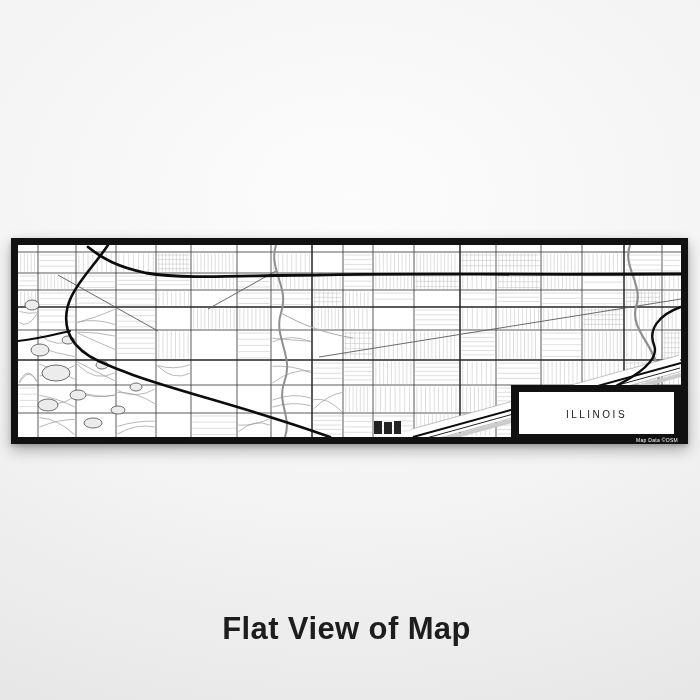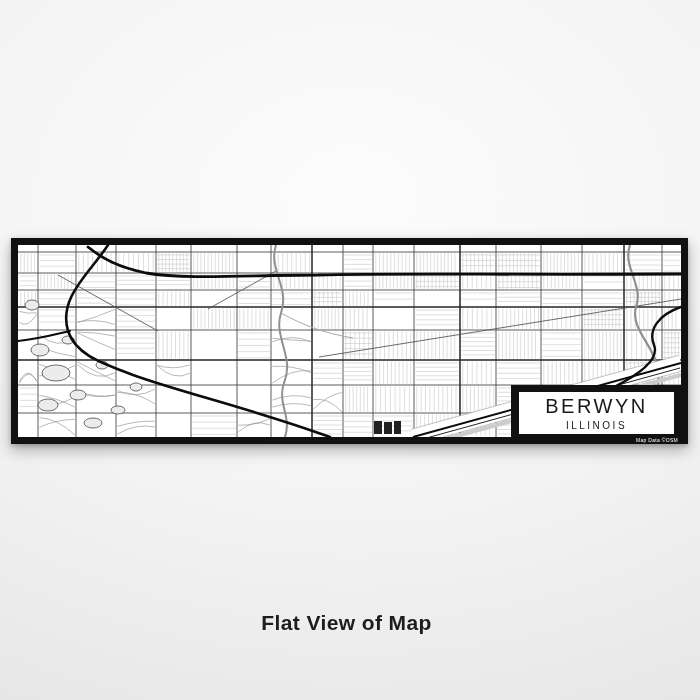--- a/index.html
+++ b/index.html
@@ -36,21 +36,21 @@
     color:#1a1a1a; margin-top:3px; white-space:nowrap;
   }
   .credit{
     position:absolute; right:3px; bottom:-7px; height:7px;
     color:#fff; font-size:5px; line-height:7px; letter-spacing:.3px;
     z-index:3; white-space:nowrap;
   }
   .caption{
     position:absolute; left:0; right:7px; top:611px;
     text-align:center;
-    font-size:21px; font-weight:700; letter-spacing:.4px;
+    font-size:31px; font-weight:700; letter-spacing:.4px;
     color:#1d1d1d;
   }
 </style>
 </head>
 <body>
 
 <div class="map-frame">
   <svg id="mapsvg" viewBox="0 0 663 192" preserveAspectRatio="none">
       <rect x="0" y="0" width="663" height="192" fill="#ffffff"></rect>
       <path d="M2.8,8.4V26.8M6.3,8.4V26.8M9.7,8.4V26.8M13.2,8.4V26.8M16.6,8.4V26.8M1.4,31H18.8M1.4,35.9H18.8M1.4,40.7H18.8M2.8,46.4V60.8M6.5,46.4V60.8M10.1,46.4V60.8M13.8,46.4V60.8M17.5,46.4V60.8M1.4,143H18.8M1.4,149.2H18.8M1.4,155.4H18.8M1.4,161.6H18.8M21.4,10H56.8M21.4,15.6H56.8M21.4,21.2H56.8M22.8,29.4V43.8M26.2,29.4V43.8M29.6,29.4V43.8M33.1,29.4V43.8M36.5,29.4V43.8M39.9,29.4V43.8M43.3,29.4V43.8M46.7,29.4V43.8M50.1,29.4V43.8M53.6,29.4V43.8M21.4,48H56.8M21.4,53.7H56.8M21.4,59.5H56.8M21.4,65H56.8M21.4,71H56.8M21.4,77H56.8M60.8,8.4V26.8M65.4,8.4V26.8M70,8.4V26.8M74.7,8.4V26.8M79.3,8.4V26.8M83.9,8.4V26.8M88.5,8.4V26.8M93.1,8.4V26.8M59.4,31H96.8M59.4,36.8H96.8M59.4,42.5H96.8M59.4,48H96.8M59.4,53.1H96.8M59.4,58.1H96.8M100.8,8.4V26.8M105.7,8.4V26.8M110.7,8.4V26.8M115.6,8.4V26.8M120.5,8.4V26.8M125.5,8.4V26.8M130.4,8.4V26.8M135.3,8.4V26.8M99.4,31H136.8M99.4,35.3H136.8M99.4,39.5H136.8M99.4,48H136.8M99.4,54H136.8M99.4,60H136.8M99.4,65H136.8M99.4,70.6H136.8M99.4,76.2H136.8M99.4,81.8H136.8M99.4,88H136.8M99.4,93.1H136.8M99.4,98.2H136.8M99.4,103.3H136.8M99.4,108.4H136.8M140.8,8.4V26.8M144.3,8.4V26.8M147.8,8.4V26.8M151.3,8.4V26.8M154.8,8.4V26.8M158.4,8.4V26.8M161.9,8.4V26.8M165.4,8.4V26.8M168.9,8.4V26.8M139.4,10H171.8M139.4,14.6H171.8M139.4,19.1H171.8M139.4,23.7H171.8M139.4,31H171.8M139.4,35.4H171.8M139.4,39.7H171.8M140.8,46.4V60.8M145.1,46.4V60.8M149.3,46.4V60.8M153.6,46.4V60.8M157.9,46.4V60.8M162.1,46.4V60.8M166.4,46.4V60.8M170.6,46.4V60.8M140.8,86.4V113.8M145,86.4V113.8M149.2,86.4V113.8M153.3,86.4V113.8M157.5,86.4V113.8M161.7,86.4V113.8M165.9,86.4V113.8M170.1,86.4V113.8M175.8,8.4V26.8M179.4,8.4V26.8M182.9,8.4V26.8M186.5,8.4V26.8M190.1,8.4V26.8M193.6,8.4V26.8M197.2,8.4V26.8M200.7,8.4V26.8M204.3,8.4V26.8M207.9,8.4V26.8M211.4,8.4V26.8M215,8.4V26.8M175.8,29.4V43.8M179.4,29.4V43.8M183,29.4V43.8M186.6,29.4V43.8M190.2,29.4V43.8M193.8,29.4V43.8M197.4,29.4V43.8M201,29.4V43.8M204.6,29.4V43.8M208.2,29.4V43.8M211.8,29.4V43.8M215.4,29.4V43.8M175.8,63.4V83.8M179.5,63.4V83.8M183.1,63.4V83.8M186.8,63.4V83.8M190.5,63.4V83.8M194.2,63.4V83.8M197.8,63.4V83.8M201.5,63.4V83.8M205.2,63.4V83.8M208.9,63.4V83.8M212.5,63.4V83.8M216.2,63.4V83.8M174.4,171H217.8M174.4,177.1H217.8M174.4,183.2H217.8M174.4,189.4H217.8M220.4,31H251.8M220.4,36.5H251.8M220.4,42H251.8M220.4,48H251.8M220.4,53.3H251.8M220.4,58.5H251.8M221.8,63.4V83.8M225.8,63.4V83.8M229.9,63.4V83.8M233.9,63.4V83.8M237.9,63.4V83.8M242,63.4V83.8M246,63.4V83.8M250,63.4V83.8M220.4,88H251.8M220.4,94.2H251.8M220.4,100.4H251.8M220.4,106.6H251.8M220.4,112.8H251.8M255.8,8.4V26.8M260.3,8.4V26.8M264.8,8.4V26.8M269.2,8.4V26.8M273.7,8.4V26.8M278.2,8.4V26.8M282.7,8.4V26.8M287.2,8.4V26.8M291.6,8.4V26.8M255.8,29.4V43.8M260,29.4V43.8M264.2,29.4V43.8M268.3,29.4V43.8M272.5,29.4V43.8M276.7,29.4V43.8M280.9,29.4V43.8M285.1,29.4V43.8M289.3,29.4V43.8M254.4,48H292.8M254.4,53.8H292.8M254.4,59.6H292.8M296.8,29.4V43.8M301,29.4V43.8M305.2,29.4V43.8M309.4,29.4V43.8M313.7,29.4V43.8M317.9,29.4V43.8M322.1,29.4V43.8M296.8,46.4V60.8M301.2,46.4V60.8M305.6,46.4V60.8M309.9,46.4V60.8M314.3,46.4V60.8M318.7,46.4V60.8M295.4,48H323.8M295.4,52.4H323.8M295.4,56.7H323.8M296.8,63.4V83.8M300.2,63.4V83.8M303.6,63.4V83.8M307,63.4V83.8M310.4,63.4V83.8M313.8,63.4V83.8M317.2,63.4V83.8M320.6,63.4V83.8M295.4,118H323.8M295.4,123.1H323.8M295.4,128.3H323.8M295.4,133.4H323.8M295.4,171H323.8M295.4,175.5H323.8M295.4,180H323.8M295.4,184.5H323.8M295.4,189H323.8M326.4,10H353.8M326.4,14.7H353.8M326.4,19.4H353.8M326.4,24.1H353.8M326.4,31H353.8M326.4,36.1H353.8M326.4,41.2H353.8M327.8,46.4V60.8M331.5,46.4V60.8M335.2,46.4V60.8M338.9,46.4V60.8M342.6,46.4V60.8M346.3,46.4V60.8M350,46.4V60.8M327.8,63.4V83.8M332.1,63.4V83.8M336.3,63.4V83.8M340.6,63.4V83.8M344.8,63.4V83.8M349.1,63.4V83.8M327.8,86.4V113.8M332.4,86.4V113.8M336.9,86.4V113.8M341.5,86.4V113.8M346.1,86.4V113.8M350.6,86.4V113.8M326.4,88H353.8M326.4,93.2H353.8M326.4,98.5H353.8M326.4,103.7H353.8M326.4,109H353.8M326.4,118H353.8M326.4,122.2H353.8M326.4,126.4H353.8M326.4,130.7H353.8M326.4,134.9H353.8M327.8,141.4V166.8M331.4,141.4V166.8M335.1,141.4V166.8M338.7,141.4V166.8M342.3,141.4V166.8M345.9,141.4V166.8M349.6,141.4V166.8M326.4,171H353.8M326.4,176.4H353.8M326.4,181.9H353.8M326.4,187.3H353.8M357.8,8.4V26.8M361.6,8.4V26.8M365.3,8.4V26.8M369.1,8.4V26.8M372.8,8.4V26.8M376.6,8.4V26.8M380.3,8.4V26.8M384.1,8.4V26.8M387.8,8.4V26.8M391.6,8.4V26.8M357.8,29.4V43.8M361.4,29.4V43.8M364.9,29.4V43.8M368.5,29.4V43.8M372.1,29.4V43.8M375.6,29.4V43.8M379.2,29.4V43.8M382.8,29.4V43.8M386.3,29.4V43.8M389.9,29.4V43.8M393.5,29.4V43.8M356.4,48H394.8M356.4,54.1H394.8M357.8,86.4V113.8M362.2,86.4V113.8M366.5,86.4V113.8M370.9,86.4V113.8M375.3,86.4V113.8M379.6,86.4V113.8M384,86.4V113.8M388.4,86.4V113.8M392.7,86.4V113.8M357.8,116.4V138.8M361.7,116.4V138.8M365.6,116.4V138.8M369.5,116.4V138.8M373.4,116.4V138.8M377.2,116.4V138.8M381.1,116.4V138.8M385,116.4V138.8M388.9,116.4V138.8M392.8,116.4V138.8M357.8,141.4V166.8M362.6,141.4V166.8M367.4,141.4V166.8M372.3,141.4V166.8M377.1,141.4V166.8M381.9,141.4V166.8M386.7,141.4V166.8M391.6,141.4V166.8M356.4,171H394.8M356.4,176H394.8M356.4,180.9H394.8M356.4,185.9H394.8M398.8,8.4V26.8M402.3,8.4V26.8M405.7,8.4V26.8M409.2,8.4V26.8M412.7,8.4V26.8M416.2,8.4V26.8M419.6,8.4V26.8M423.1,8.4V26.8M426.6,8.4V26.8M430.1,8.4V26.8M433.5,8.4V26.8M437,8.4V26.8M398.8,29.4V43.8M402.6,29.4V43.8M406.4,29.4V43.8M410.3,29.4V43.8M414.1,29.4V43.8M417.9,29.4V43.8M421.7,29.4V43.8M425.6,29.4V43.8M429.4,29.4V43.8M433.2,29.4V43.8M437,29.4V43.8M397.4,31H440.8M397.4,36.3H440.8M397.4,41.6H440.8M397.4,65H440.8M397.4,69.9H440.8M397.4,74.8H440.8M397.4,79.8H440.8M398.8,86.4V113.8M402.6,86.4V113.8M406.4,86.4V113.8M410.2,86.4V113.8M413.9,86.4V113.8M417.7,86.4V113.8M421.5,86.4V113.8M425.3,86.4V113.8M429.1,86.4V113.8M432.9,86.4V113.8M436.7,86.4V113.8M397.4,118H440.8M397.4,122.2H440.8M397.4,126.4H440.8M397.4,130.7H440.8M397.4,134.9H440.8M398.8,141.4V166.8M403.2,141.4V166.8M407.5,141.4V166.8M411.9,141.4V166.8M416.2,141.4V166.8M420.6,141.4V166.8M424.9,141.4V166.8M429.3,141.4V166.8M433.6,141.4V166.8M438,141.4V166.8M398.8,169.4V190.8M402.7,169.4V190.8M406.6,169.4V190.8M410.5,169.4V190.8M414.4,169.4V190.8M418.3,169.4V190.8M422.2,169.4V190.8M426.1,169.4V190.8M430,169.4V190.8M434,169.4V190.8M437.9,169.4V190.8M444.8,8.4V26.8M448.7,8.4V26.8M452.7,8.4V26.8M456.6,8.4V26.8M460.6,8.4V26.8M464.5,8.4V26.8M468.5,8.4V26.8M472.4,8.4V26.8M443.4,10H476.8M443.4,15.4H476.8M443.4,20.7H476.8M444.8,29.4V43.8M449.5,29.4V43.8M454.2,29.4V43.8M458.8,29.4V43.8M463.5,29.4V43.8M468.2,29.4V43.8M472.9,29.4V43.8M443.4,48H476.8M443.4,54.1H476.8M444.8,63.4V83.8M449.6,63.4V83.8M454.4,63.4V83.8M459.2,63.4V83.8M464,63.4V83.8M468.9,63.4V83.8M473.7,63.4V83.8M443.4,88H476.8M443.4,92.4H476.8M443.4,96.7H476.8M443.4,101.1H476.8M443.4,105.5H476.8M443.4,109.8H476.8M444.8,116.4V138.8M449.5,116.4V138.8M454.2,116.4V138.8M458.9,116.4V138.8M463.7,116.4V138.8M468.4,116.4V138.8M473.1,116.4V138.8M444.8,141.4V166.8M448.7,141.4V166.8M452.5,141.4V166.8M456.4,141.4V166.8M460.3,141.4V166.8M464.1,141.4V166.8M468,141.4V166.8M471.9,141.4V166.8M475.7,141.4V166.8M444.8,169.4V190.8M449.3,169.4V190.8M453.8,169.4V190.8M458.3,169.4V190.8M462.8,169.4V190.8M467.3,169.4V190.8M471.8,169.4V190.8M480.8,8.4V26.8M484.5,8.4V26.8M488.2,8.4V26.8M491.8,8.4V26.8M495.5,8.4V26.8M499.2,8.4V26.8M502.9,8.4V26.8M506.6,8.4V26.8M510.3,8.4V26.8M513.9,8.4V26.8M517.6,8.4V26.8M479.4,10H521.8M479.4,15.4H521.8M479.4,20.7H521.8M480.8,29.4V43.8M485,29.4V43.8M489.2,29.4V43.8M493.4,29.4V43.8M497.6,29.4V43.8M501.8,29.4V43.8M506,29.4V43.8M510.2,29.4V43.8M514.4,29.4V43.8M518.6,29.4V43.8M479.4,31H521.8M479.4,36.7H521.8M479.4,42.5H521.8M479.4,48H521.8M479.4,52.2H521.8M479.4,56.4H521.8M480.8,63.4V83.8M484.8,63.4V83.8M488.7,63.4V83.8M492.7,63.4V83.8M496.7,63.4V83.8M500.6,63.4V83.8M504.6,63.4V83.8M508.6,63.4V83.8M512.5,63.4V83.8M516.5,63.4V83.8M520.5,63.4V83.8M480.8,86.4V113.8M484.5,86.4V113.8M488.1,86.4V113.8M491.8,86.4V113.8M495.5,86.4V113.8M499.2,86.4V113.8M502.8,86.4V113.8M506.5,86.4V113.8M510.2,86.4V113.8M513.8,86.4V113.8M517.5,86.4V113.8M479.4,118H521.8M479.4,123.1H521.8M479.4,128.3H521.8M479.4,133.4H521.8M479.4,143H521.8M479.4,147.3H521.8M479.4,151.6H521.8M479.4,155.9H521.8M479.4,160.2H521.8M479.4,164.5H521.8M479.4,171H521.8M479.4,175.5H521.8M479.4,180H521.8M479.4,184.5H521.8M479.4,189H521.8M525.8,8.4V26.8M529.2,8.4V26.8M532.7,8.4V26.8M536.1,8.4V26.8M539.6,8.4V26.8M543,8.4V26.8M546.5,8.4V26.8M549.9,8.4V26.8M553.4,8.4V26.8M556.8,8.4V26.8M560.3,8.4V26.8M525.8,29.4V43.8M529.5,29.4V43.8M533.3,29.4V43.8M537,29.4V43.8M540.7,29.4V43.8M544.5,29.4V43.8M548.2,29.4V43.8M551.9,29.4V43.8M555.7,29.4V43.8M559.4,29.4V43.8M524.4,48H562.8M524.4,53.3H562.8M524.4,58.6H562.8M525.8,63.4V83.8M530.2,63.4V83.8M534.7,63.4V83.8M539.1,63.4V83.8M543.6,63.4V83.8M548,63.4V83.8M552.5,63.4V83.8M556.9,63.4V83.8M561.4,63.4V83.8M524.4,88H562.8M524.4,93.9H562.8M524.4,99.7H562.8M524.4,105.6H562.8M524.4,111.4H562.8M525.8,116.4V138.8M530,116.4V138.8M534.1,116.4V138.8M538.3,116.4V138.8M542.4,116.4V138.8M546.6,116.4V138.8M550.8,116.4V138.8M554.9,116.4V138.8M559.1,116.4V138.8M525.8,141.4V166.8M530.6,141.4V166.8M535.3,141.4V166.8M540.1,141.4V166.8M544.8,141.4V166.8M549.6,141.4V166.8M554.3,141.4V166.8M559.1,141.4V166.8M525.8,169.4V190.8M529.4,169.4V190.8M533,169.4V190.8M536.6,169.4V190.8M540.2,169.4V190.8M543.8,169.4V190.8M547.4,169.4V190.8M551,169.4V190.8M554.6,169.4V190.8M558.2,169.4V190.8M561.8,169.4V190.8M566.8,8.4V26.8M570.9,8.4V26.8M575,8.4V26.8M579.1,8.4V26.8M583.1,8.4V26.8M587.2,8.4V26.8M591.3,8.4V26.8M595.4,8.4V26.8M599.5,8.4V26.8M603.6,8.4V26.8M565.4,31H604.8M565.4,37.1H604.8M565.4,48H604.8M565.4,53.4H604.8M565.4,58.7H604.8M566.8,63.4V83.8M570.3,63.4V83.8M573.7,63.4V83.8M577.2,63.4V83.8M580.6,63.4V83.8M584.1,63.4V83.8M587.5,63.4V83.8M591,63.4V83.8M594.4,63.4V83.8M597.9,63.4V83.8M601.3,63.4V83.8M565.4,65H604.8M565.4,69.8H604.8M565.4,74.6H604.8M565.4,79.4H604.8M566.8,86.4V113.8M570.4,86.4V113.8M574,86.4V113.8M577.6,86.4V113.8M581.2,86.4V113.8M584.8,86.4V113.8M588.5,86.4V113.8M592.1,86.4V113.8M595.7,86.4V113.8M599.3,86.4V113.8M602.9,86.4V113.8M566.8,116.4V138.8M571,116.4V138.8M575.2,116.4V138.8M579.4,116.4V138.8M583.5,116.4V138.8M587.7,116.4V138.8M591.9,116.4V138.8M596.1,116.4V138.8M600.3,116.4V138.8M566.8,141.4V166.8M571.2,141.4V166.8M575.7,141.4V166.8M580.1,141.4V166.8M584.6,141.4V166.8M589,141.4V166.8M593.4,141.4V166.8M597.9,141.4V166.8M602.3,141.4V166.8M566.8,169.4V190.8M570.3,169.4V190.8M573.8,169.4V190.8M577.4,169.4V190.8M580.9,169.4V190.8M584.4,169.4V190.8M587.9,169.4V190.8M591.4,169.4V190.8M595,169.4V190.8M598.5,169.4V190.8M602,169.4V190.8M607.4,10H642.8M607.4,15H642.8M607.4,20H642.8M607.4,25H642.8M608.8,29.4V43.8M612.9,29.4V43.8M617,29.4V43.8M621.2,29.4V43.8M625.3,29.4V43.8M629.4,29.4V43.8M633.5,29.4V43.8M637.6,29.4V43.8M641.7,29.4V43.8M608.8,46.4V60.8M612.4,46.4V60.8M616,46.4V60.8M619.7,46.4V60.8M623.3,46.4V60.8M626.9,46.4V60.8M630.5,46.4V60.8M634.1,46.4V60.8M637.7,46.4V60.8M641.4,46.4V60.8M607.4,48H642.8M607.4,52.3H642.8M607.4,56.5H642.8M608.8,63.4V83.8M613,63.4V83.8M617.2,63.4V83.8M621.5,63.4V83.8M625.7,63.4V83.8M629.9,63.4V83.8M634.1,63.4V83.8M638.3,63.4V83.8M608.8,86.4V113.8M613.7,86.4V113.8M618.5,86.4V113.8M623.4,86.4V113.8M628.3,86.4V113.8M633.1,86.4V113.8M638,86.4V113.8M608.8,116.4V138.8M612.7,116.4V138.8M616.5,116.4V138.8M620.4,116.4V138.8M624.3,116.4V138.8M628.2,116.4V138.8M632,116.4V138.8M635.9,116.4V138.8M639.8,116.4V138.8M607.4,118H642.8M607.4,124.1H642.8M607.4,130.2H642.8M607.4,136.3H642.8M608.8,141.4V166.8M613.7,141.4V166.8M618.6,141.4V166.8M623.5,141.4V166.8M628.4,141.4V166.8M633.3,141.4V166.8M638.2,141.4V166.8M607.4,143H642.8M607.4,148.2H642.8M607.4,153.5H642.8M607.4,158.7H642.8M607.4,163.9H642.8M608.8,169.4V190.8M612.3,169.4V190.8M615.7,169.4V190.8M619.2,169.4V190.8M622.6,169.4V190.8M626.1,169.4V190.8M629.5,169.4V190.8M633,169.4V190.8M636.4,169.4V190.8M639.9,169.4V190.8M607.4,171H642.8M607.4,177.2H642.8M607.4,183.3H642.8M607.4,189.5H642.8M645.4,10H661.8M645.4,15.3H661.8M645.4,20.6H661.8M645.4,26H661.8M646.8,29.4V43.8M651.3,29.4V43.8M655.8,29.4V43.8M660.4,29.4V43.8M646.8,46.4V60.8M651.1,46.4V60.8M655.5,46.4V60.8M659.8,46.4V60.8M646.8,63.4V83.8M650.5,63.4V83.8M654.2,63.4V83.8M658,63.4V83.8M646.8,86.4V113.8M650.2,86.4V113.8M653.7,86.4V113.8M657.1,86.4V113.8M660.6,86.4V113.8M645.4,88H661.8M645.4,92.9H661.8M645.4,97.8H661.8M645.4,102.7H661.8M645.4,107.7H661.8M645.4,112.6H661.8M646.8,116.4V138.8M651.4,116.4V138.8M655.9,116.4V138.8M660.5,116.4V138.8M646.8,141.4V166.8M651.1,141.4V166.8M655.4,141.4V166.8M659.7,141.4V166.8M645.4,143H661.8M645.4,147.7H661.8M645.4,152.3H661.8M645.4,157H661.8M645.4,161.6H661.8M645.4,171H661.8M645.4,176.6H661.8M645.4,182.3H661.8M645.4,187.9H661.8" stroke="#c3c3c3" stroke-width="0.55" fill="none" stroke-linecap="butt"></path>
@@ -80,21 +80,20 @@
       <rect x="366" y="177" width="8" height="12" fill="#222"></rect>
       <rect x="376" y="176" width="7" height="13" fill="#222"></rect>
       <path d="M70,2C85,14 100,22 128,28C170,35 230,30 300,30C380,28 480,30 663,29" stroke-width="2.8" fill="none" stroke="#0c0c0c" stroke-linecap="round" stroke-linejoin="round"></path>
       <path d="M90,0C72,28 40,52 50,86C58,110 84,118 115,130C165,148 235,164 312,192" stroke-width="2.6" fill="none" stroke="#0c0c0c" stroke-linecap="round" stroke-linejoin="round"></path>
       <path d="M0,96C20,94 35,90 52,86" stroke-width="2" fill="none" stroke="#0c0c0c" stroke-linecap="round" stroke-linejoin="round"></path>
       <path d="M663,62C640,70 630,85 636,100C642,115 620,130 596,142C570,155 540,163 508,171" stroke-width="2.4" fill="none" stroke="#0c0c0c" stroke-linecap="round" stroke-linejoin="round"></path>
     </svg>
 
   <div class="label-box">
     <div class="label-inner">
-      <div class="city-name">BERWYN</div>
       <div class="state-name">ILLINOIS</div>
     </div>
   </div>
 
   <div class="credit">Map Data ©OSM</div>
 </div>
 
 <div class="caption">Flat View of Map</div>
 
 </body></html>

